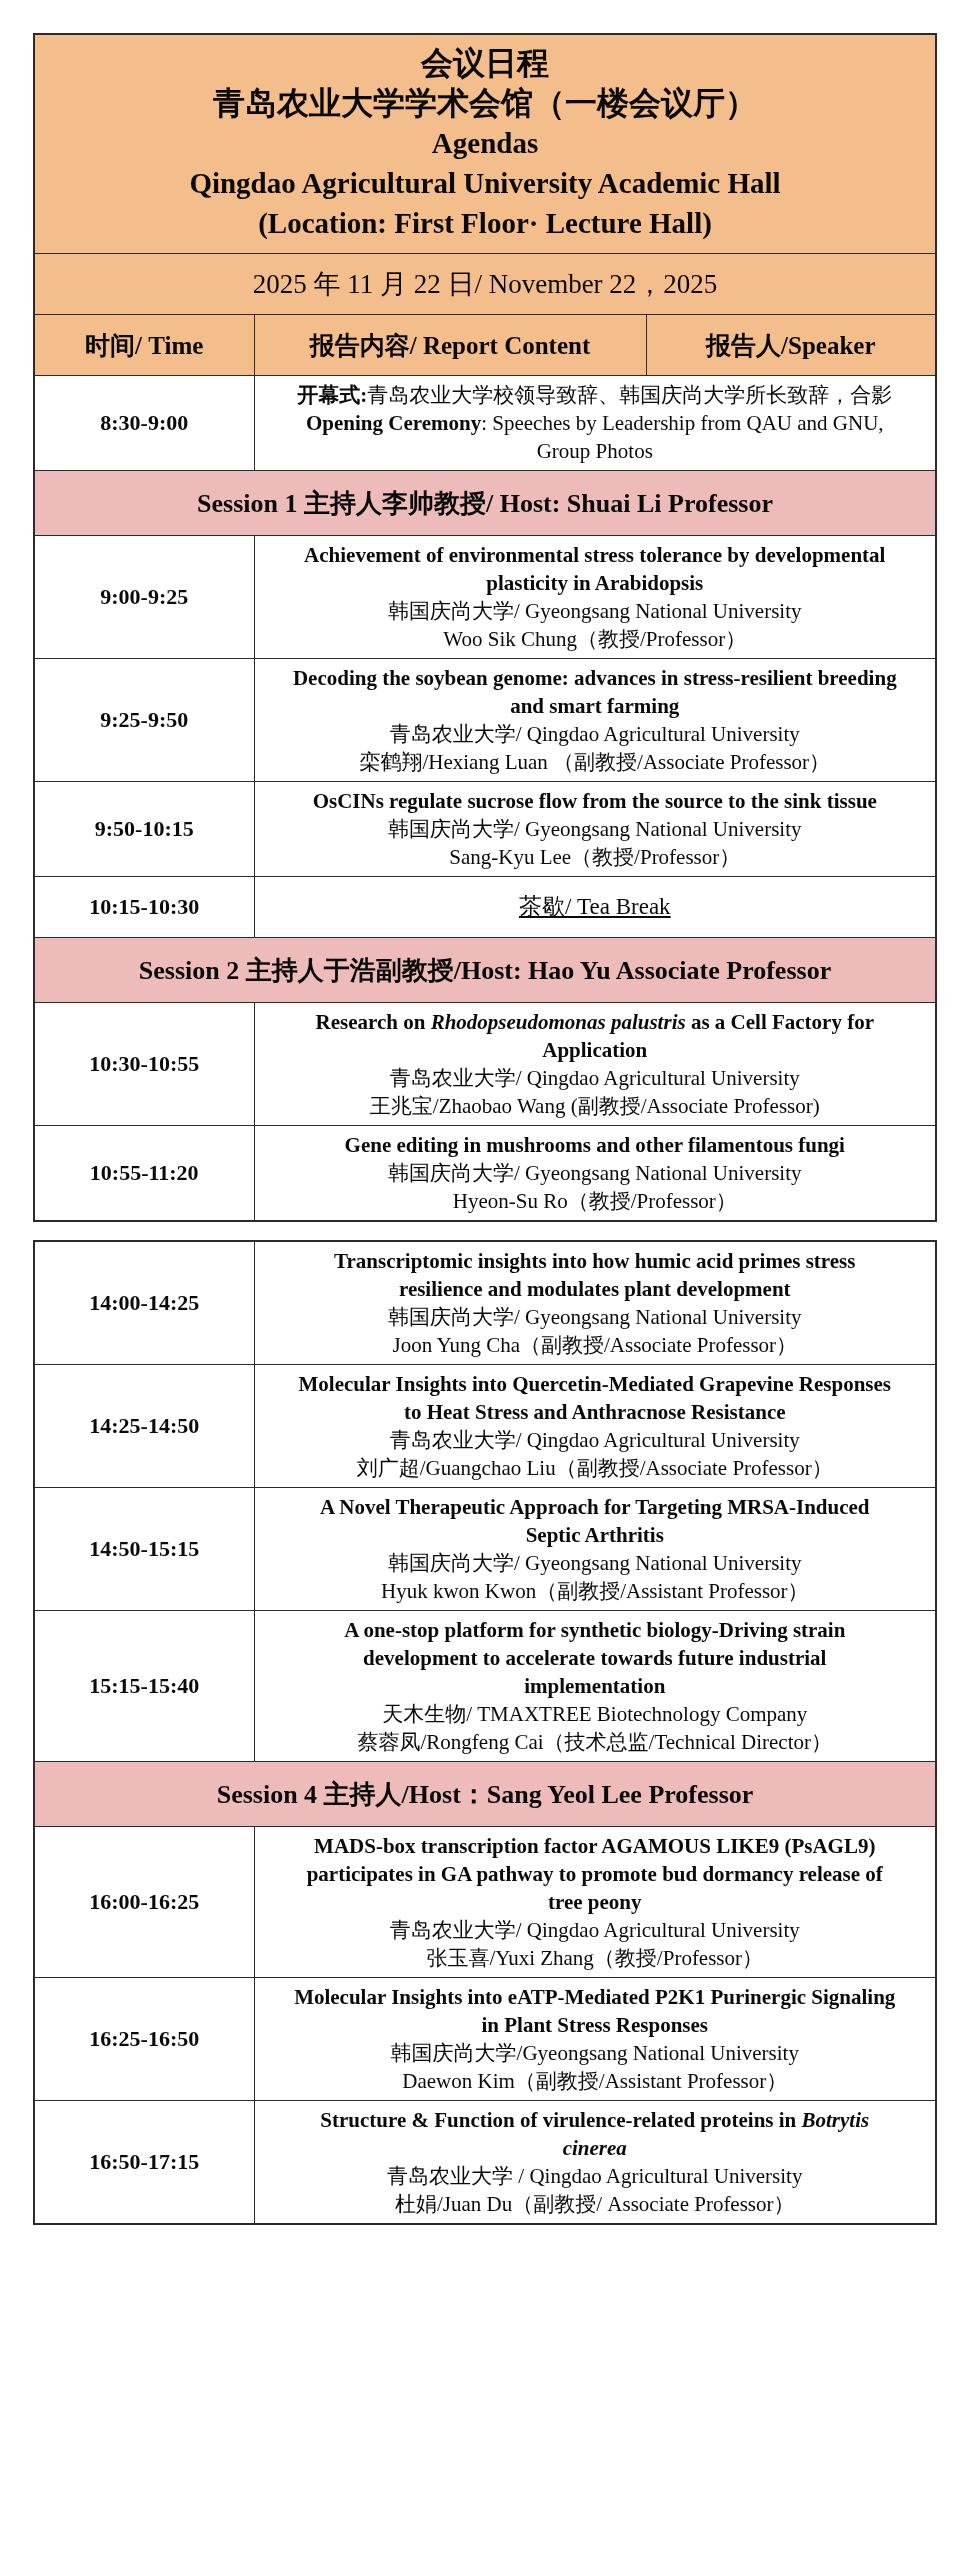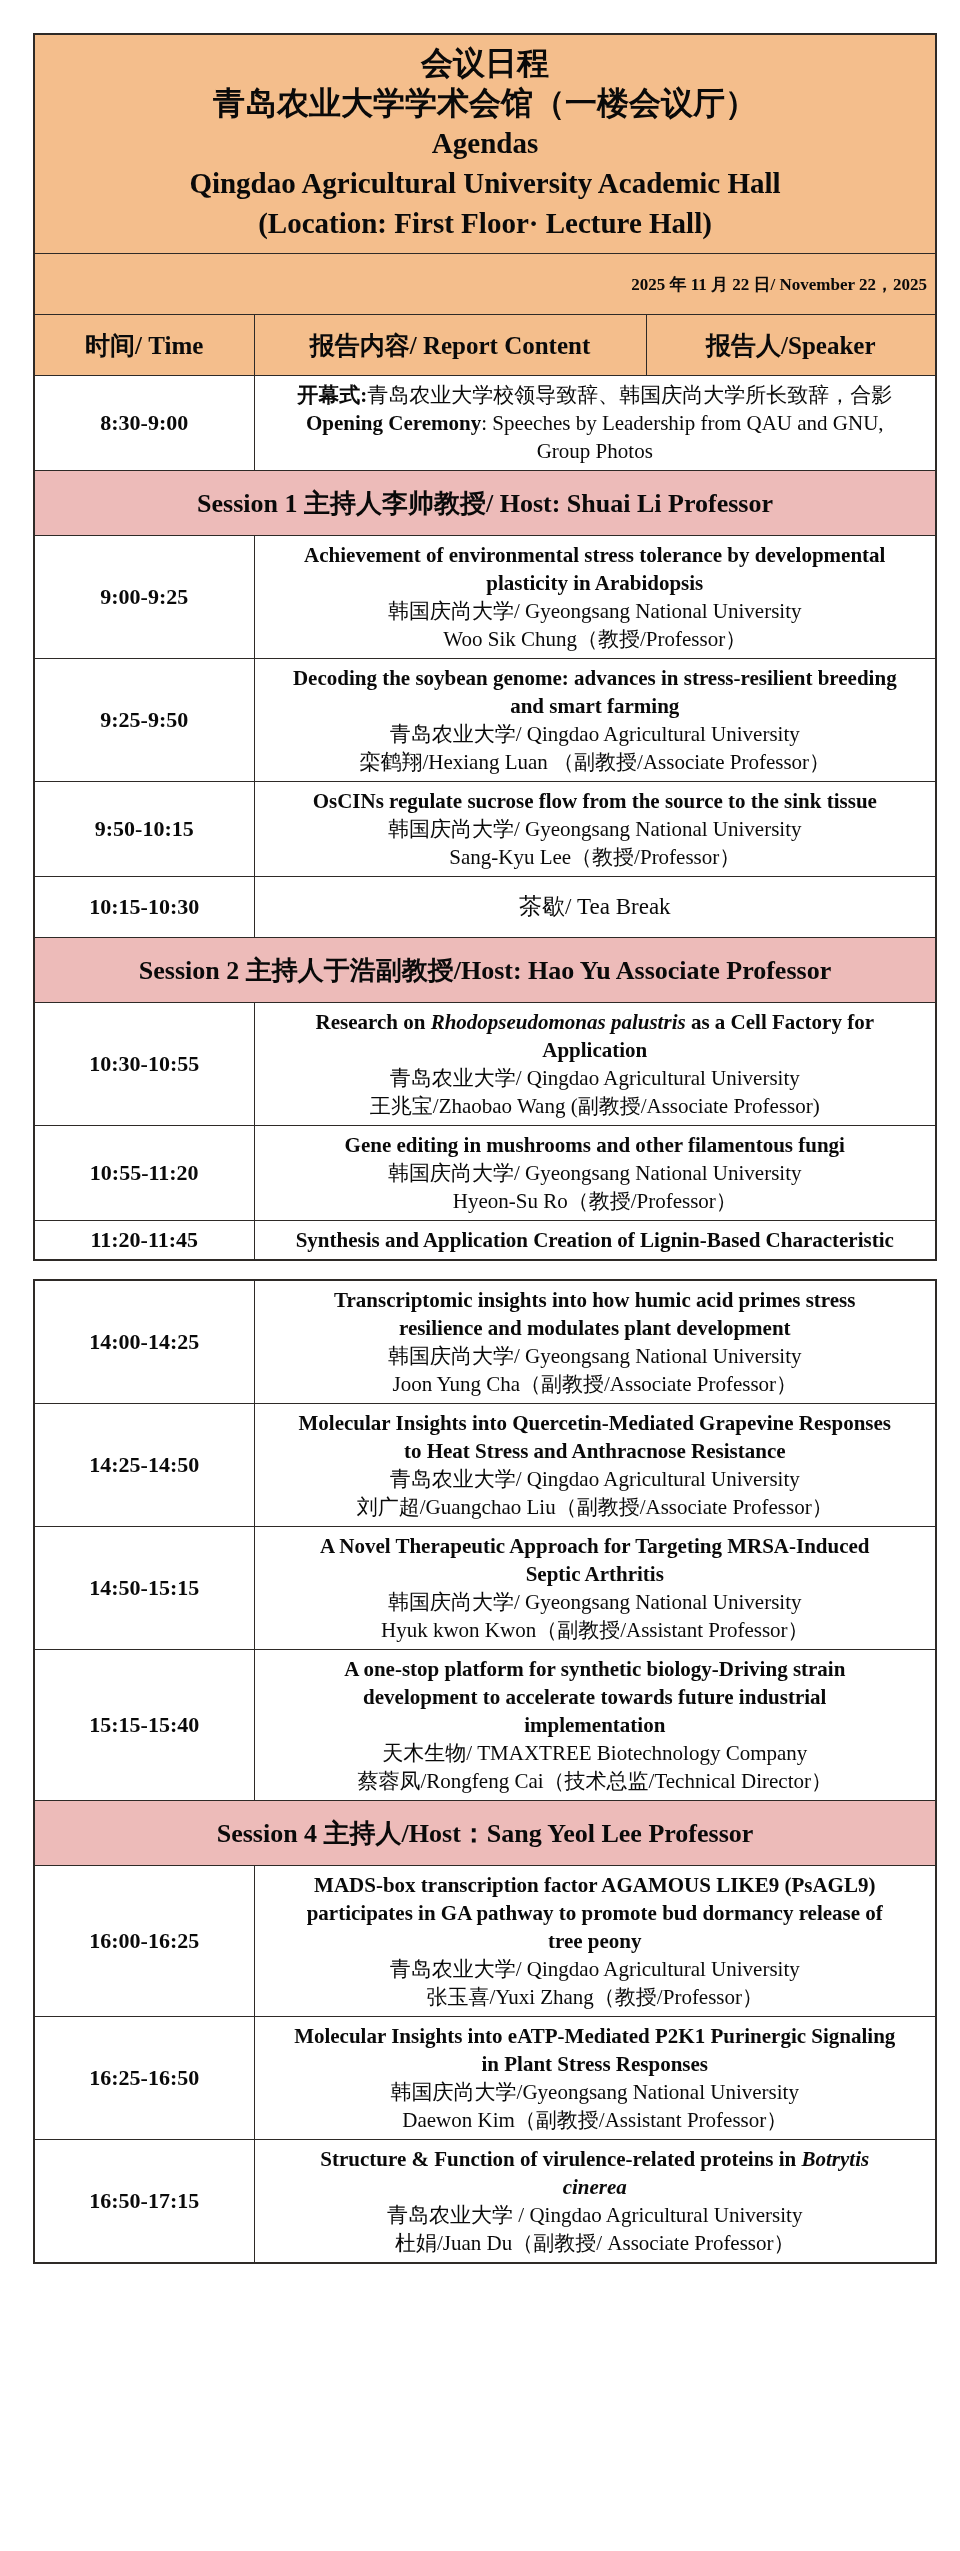--- a/index.html
+++ b/index.html
@@ -15,27 +15,27 @@
   }
   table.agenda.part2{margin-top:18px;}
   td{
     border:1.5px solid var(--border,#2e2a27);
     text-align:center;vertical-align:middle;padding:4px 8px;overflow:hidden;
   }
   .c-title{background:var(--orange,#f4be8c);padding:8px 8px 10px;}
   .tl{font-weight:bold;line-height:40px;}
   .tl.zh{font-size:32px;}
   .tl.en{font-size:29px;}
-  .c-date{background:var(--orange,#f4be8c);font-weight:bold;font-size:17px;height:52px;text-align:right;}
+  .c-date{background:var(--orange,#f4be8c);font-weight:normal;font-size:27px;height:52px;}
   .c-colhead{background:var(--orange,#f4be8c);font-weight:bold;font-size:25px;height:52px;}
   .c-session{background:var(--pink,#edbbb9);font-weight:bold;font-size:26px;height:56px;}
   .c-time{font-weight:bold;font-size:22px;}
   .c-content{font-size:21px;line-height:28px;padding:5px 10px;border-radius:18px;}
   .c-content .ln{min-height:28px;}
-  .r-break .c-content{font-size:23px;height:50px;}
+  .r-break .c-content{font-size:23px;height:50px;text-decoration:underline;}
   .r-single .c-content{font-size:21px;height:34px;}
 </style>
 </head>
 <body style="--page: #FFFFFF; --orange: #F4BE8C; --pink: #EDBBB9; --border: #2E2A27; --text: #0A0A0A;">
 
 <div class="doc">
   <table class="agenda part1">
     <colgroup>
         <col style="width:220px">
         <col style="width:392px">
@@ -113,26 +113,20 @@
           </td>
         </tr>
         <tr class="r-talk">
           <td class="c-time" colspan="1">10:55-11:20</td>
           <td class="c-content" colspan="2">
             <div class="ln"><b>Gene editing in mushrooms and other filamentous fungi</b></div>
             <div class="ln">韩国庆尚大学/ Gyeongsang National University</div>
             <div class="ln">Hyeon-Su Ro（教授/Professor）</div>
           </td>
         </tr>
-        <tr class="r-talk">
-          <td class="c-time" colspan="1">11:20-11:45</td>
-          <td class="c-content" colspan="2">
-            <div class="ln"><b>Synthesis and Application Creation of Lignin-Based Characteristic</b></div>
-          </td>
-        </tr>
       </tbody>
   </table>
   <table class="agenda part2">
     <colgroup>
         <col style="width:220px">
         <col style="width:392px">
         <col style="width:290px">
       </colgroup>
     <tbody>
         <tr class="r-talk">

